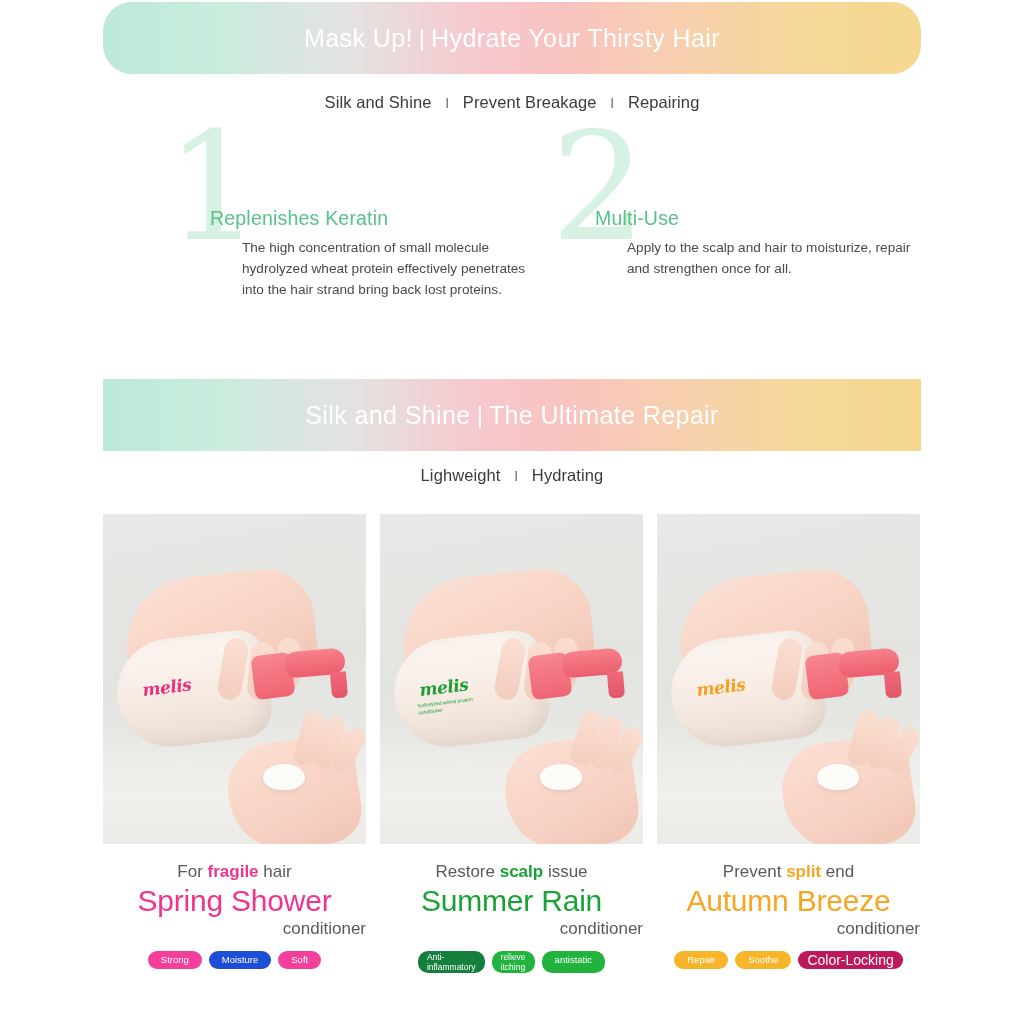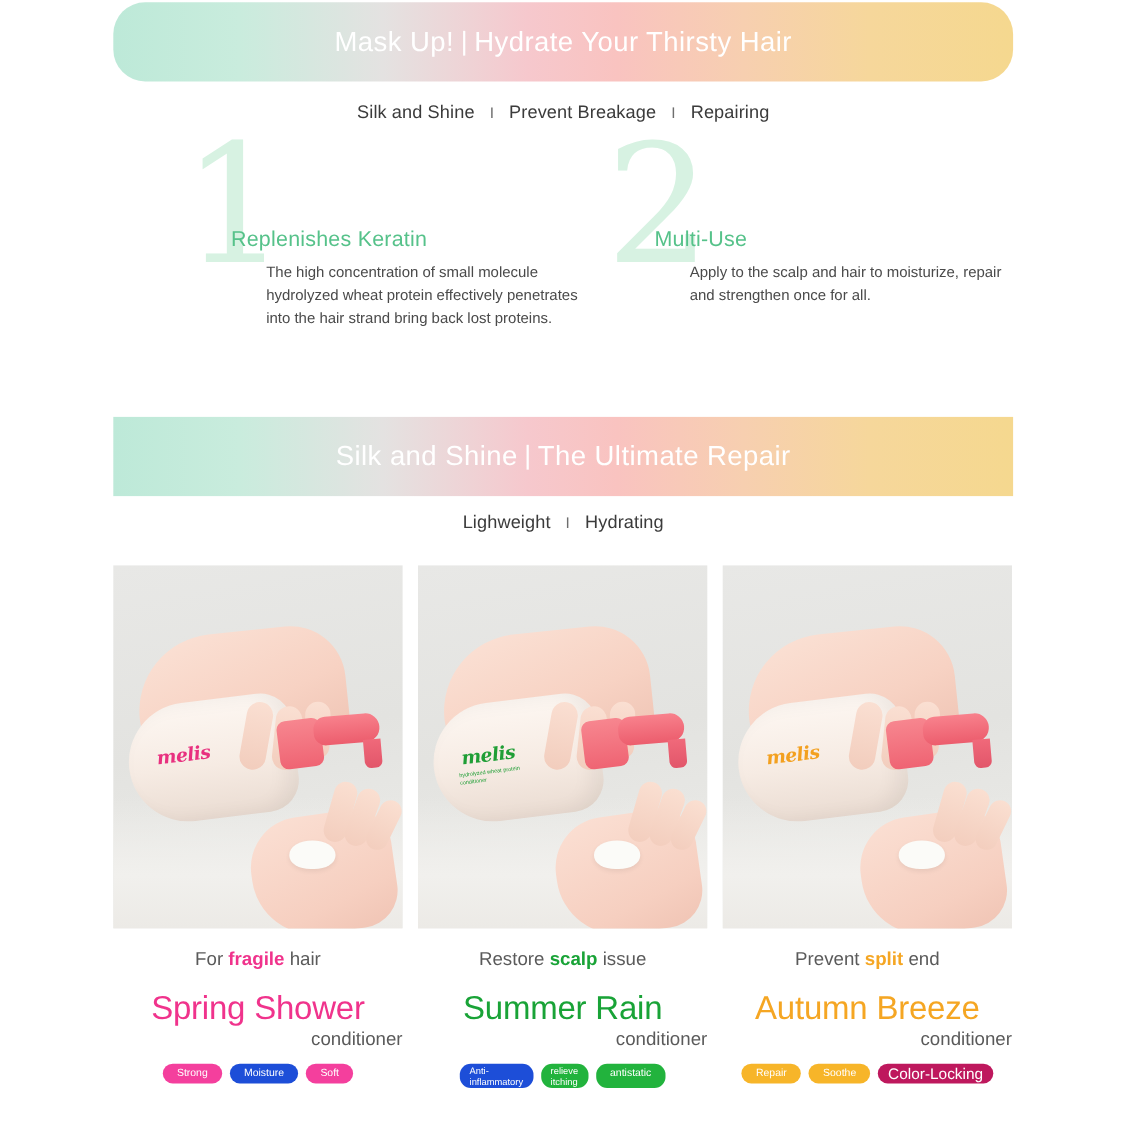--- a/index.html
+++ b/index.html
@@ -231,21 +231,21 @@
     margin-top: 18px;
     font-size: 17px;
     color: #5a5a5a;
     font-weight: 400;
   }
   .card-sub .hl { font-weight: 700; }
   .card-title {
     text-align: center;
     font-size: 30px;
     font-weight: 400;
-    margin-top: 18px;
+    margin-top: 2px;
     letter-spacing: -0.2px;
   }
   .card-type {
     text-align: right;
     font-size: 17px;
     color: #5a5a5a;
     margin-top: 1px;
   }
   .tags {
     display: flex;
@@ -364,21 +364,21 @@
         <div class="pfinger p2"></div>
         <div class="pfinger p3"></div>
         <div class="cream"></div>
       </div>
       <div class="card-sub">
         <span>Restore </span><span class="hl" style="color:#19a337">scalp</span><span> issue</span>
       </div>
       <div class="card-title" style="color:#19a337">Summer Rain</div>
       <div class="card-type">conditioner</div>
       <div class="tags">
-        <span class="tag two-line" style="background:#1d4ed8;white-space:pre-line">Anti-
+        <span class="tag two-line" style="background:#15803d;white-space:pre-line">Anti-
 inflammatory</span>
         <span class="tag two-line" style="background:#22b33d;white-space:pre-line">relieve
 itching</span>
         <span class="tag" style="background:#22b33d">antistatic</span>
       </div>
     </div>
 
     <div class="card">
       <div class="photo">
         <div class="photo-floor"></div>

